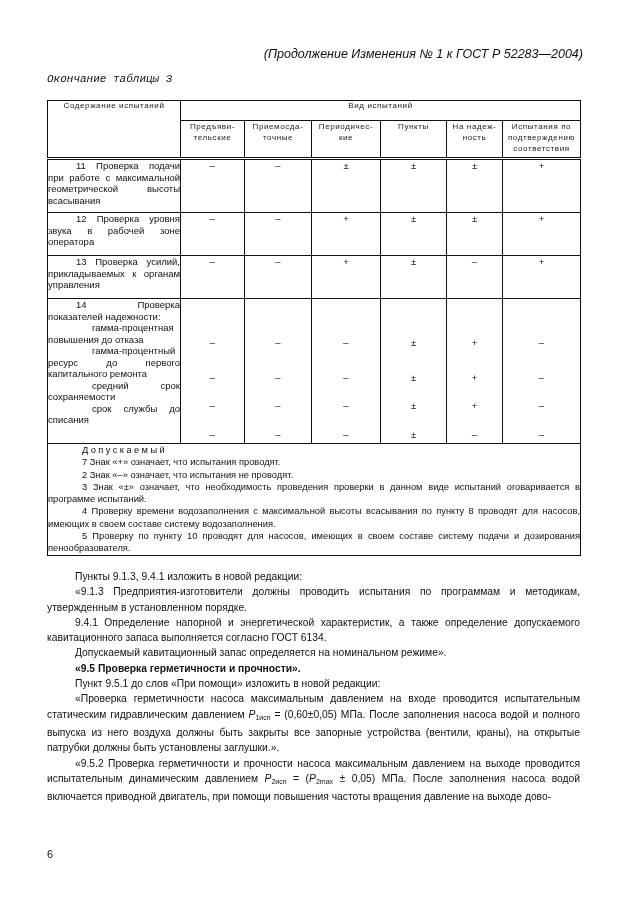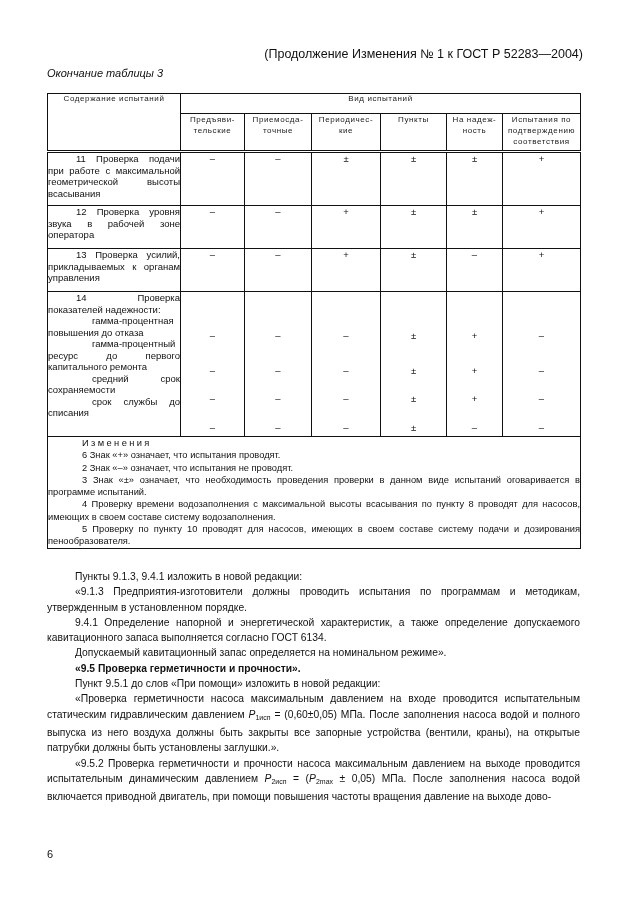--- a/index.html
+++ b/index.html
@@ -1,20 +1,20 @@
 <!DOCTYPE html>
 <html><head>
 <meta charset="utf-8">
 <style>
   html, body { margin: 0; padding: 0; background: #ffffff; }
   body { width: 630px; height: 913px; position: relative; overflow: hidden;
          font-family: "Liberation Sans", sans-serif; color: #111; }
-  .header-line { position: absolute; top: 47px; right: 47px; font-size: 12.5px; }
-  .caption { position: absolute; top: 67px; left: 47px; font-size: 11px; font-style: italic; }
-  table.t { position: absolute; left: 47px; top: 93px; width: 533px; border-collapse: collapse;
+  .header-line { position: absolute; top: 47px; right: 47px; font-size: 12.5px; font-style: italic; }
+  .caption { position: absolute; top: 73px; left: 47px; font-size: 11px; font-style: italic; font-family: Liberation Mono, monospace; }
+  table.t { position: absolute; left: 47px; top: 100px; width: 533px; border-collapse: collapse;
             font-size: 9.5px; table-layout: fixed; }
   table.t td, table.t th { border: 1.2px solid #111; padding: 0; vertical-align: top; font-weight: normal; }
   th.hdr { letter-spacing: 0.6px; font-size: 8px; text-align: center; color: #222; }
   th.group { height: 19px; vertical-align: middle; }
   th.sub { height: 36px; padding-top: 5px; line-height: 11px; }
   th.main { vertical-align: top; padding-top: 16px; }
   tr.hdr-bottom th { border-bottom: 3.5px double #111; margin-top: 16px; }
   td.desc { padding: 2px 3px 1px 3px; line-height: 11.5px; font-size: 9.5px; text-align: justify; }
   td.val { text-align: center; vertical-align: bottom; padding-bottom: 2px; line-height: 11.5px; font-size: 9.5px; }
   .ind { text-indent: 28px; }
@@ -146,22 +146,22 @@
       <div style="height:34px;line-height:52px;">–</div>
       <div style="height:40px;line-height:40px;">–</div>
       <div>–</div>
     </div>
         </td>
   </tr>
 
   <tr>
     <td class="notes" colspan="7">
       <div class="notes">
-        <p class="spaced">Изменения</p>
-        <p>6 Знак «+» означает, что испытания проводят.</p>
+        <p class="spaced">Допускаемый</p>
+        <p>7 Знак «+» означает, что испытания проводят.</p>
         <p>2 Знак «–» означает, что испытания не проводят.</p>
         <p>3 Знак «±» означает, что необходимость проведения проверки в данном виде испытаний оговаривается в программе испытаний.</p>
         <p>4 Проверку времени водозаполнения с максимальной высоты всасывания по пункту 8 проводят для насосов, имеющих в своем составе систему водозаполнения.</p>
         <p>5 Проверку по пункту 10 проводят для насосов, имеющих в своем составе систему подачи и дозирования пенообразователя.</p>
       </div>
     </td>
   </tr>
 </tbody>
   </table>
 

